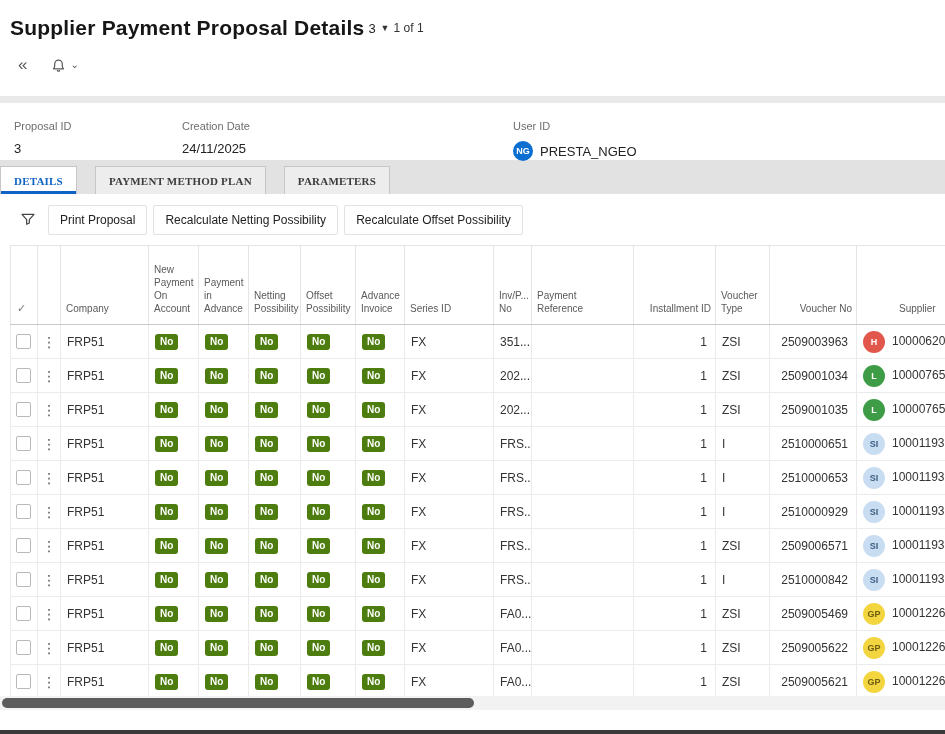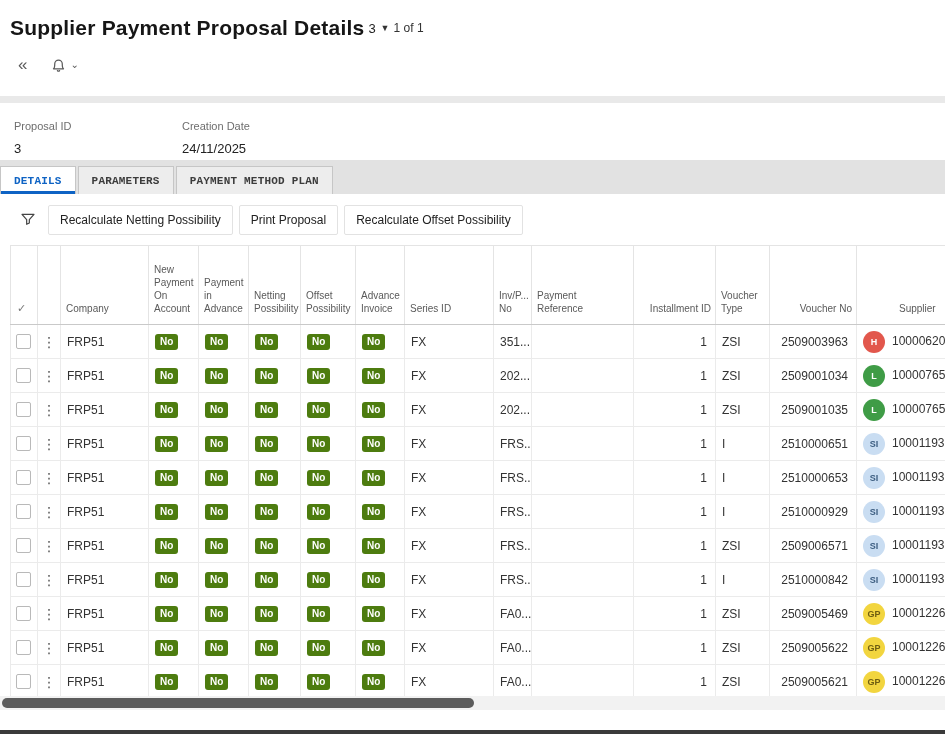--- a/index.html
+++ b/index.html
@@ -24,21 +24,21 @@
   .summary{background:#fff;height:57px;display:flex;padding:17px 0 0 14px}
   .field:nth-child(1){width:168px}
   .field:nth-child(2){width:331px}
   .field:nth-child(3){width:170px}
   .f-label{font-size:11px;color:#6e6e6e}
   .f-value{font-size:13px;color:#222;margin-top:9px;display:flex;align-items:center;gap:7px}
   .avatar-sm{width:20px;height:20px;border-radius:50%;background:#0b6fd1;color:#fff;font-size:9px;font-weight:700;display:inline-flex;align-items:center;justify-content:center;flex:none}
 
   
   .tabs{background:#e2e2e2;height:34px;display:flex;align-items:flex-end}
-  .tab{font-size:11px;font-weight:700;color:#3c3c3c;background:#ededed;border:1px solid #c6c6c6;border-bottom:none;padding:8px 13px 7px;margin-right:2px;cursor:pointer;font-family:Liberation Mono, monospace;letter-spacing:.2px}
+  .tab{font-size:11px;font-weight:700;color:#3c3c3c;background:#ededed;border:1px solid #c6c6c6;border-bottom:none;padding:8px 13px 7px;margin-right:18px;cursor:pointer;font-family:Liberation Serif, serif;letter-spacing:.2px}
   .tab.active{background:#fff;color:#0e63c4;box-shadow:inset 0 -3px 0 #0e63c4}
 
   
   .content{background:#fff;height:520px;position:relative}
   .toolbar{display:flex;align-items:center;gap:6px;padding:11px 0 10px 14px}
   .filter-btn{background:none;border:none;padding:3px 6px;cursor:pointer}
   .tb-btn{background:#fff;border:1px solid #e2e2e2;border-radius:2px;padding:7px 11px;font-size:12px;color:#222;cursor:pointer;font-family:inherit}
 
   
   .grid-wrap{margin-left:10px;width:935px;overflow:hidden}
@@ -102,37 +102,44 @@
 
   <section class="summary">
     <div class="field">
       <div class="f-label">Proposal ID</div>
       <div class="f-value">3</div>
     </div>
     <div class="field">
       <div class="f-label">Creation Date</div>
       <div class="f-value">24/11/2025</div>
     </div>
+    <div class="field">
+      <div class="f-label">User ID</div>
+      <div class="f-value">
+        <span class="avatar-sm" style="background: rgb(11, 111, 209);">NG</span>
+        <span>PRESTA_NGEO</span>
+      </div>
+    </div>
   </section>
 
   <nav class="tabs">
     <button class="tab active">DETAILS</button>
+    <button class="tab">PAYMENT METHOD PLAN</button>
     <button class="tab">PARAMETERS</button>
-    <button class="tab">PAYMENT METHOD PLAN</button>
   </nav>
 
   <section class="content">
     <div class="toolbar">
       <button class="filter-btn">
         <svg width="16" height="16" viewBox="0 0 24 24" fill="none" stroke="#444" stroke-width="1.8" stroke-linejoin="round">
             <path d="M3 5h18l-7 8v5l-4 2v-7z"></path>
           </svg>
       </button>
+      <button class="tb-btn">Print Proposal</button>
       <button class="tb-btn">Recalculate Netting Possibility</button>
-      <button class="tb-btn">Print Proposal</button>
       <button class="tb-btn">Recalculate Offset Possibility</button>
     </div>
 
     <div class="grid-wrap">
       <table>
         <colgroup>
           <col class="w-sel">
             <col class="w-kebab">
             <col class="w-company">
             <col class="w-b1">

